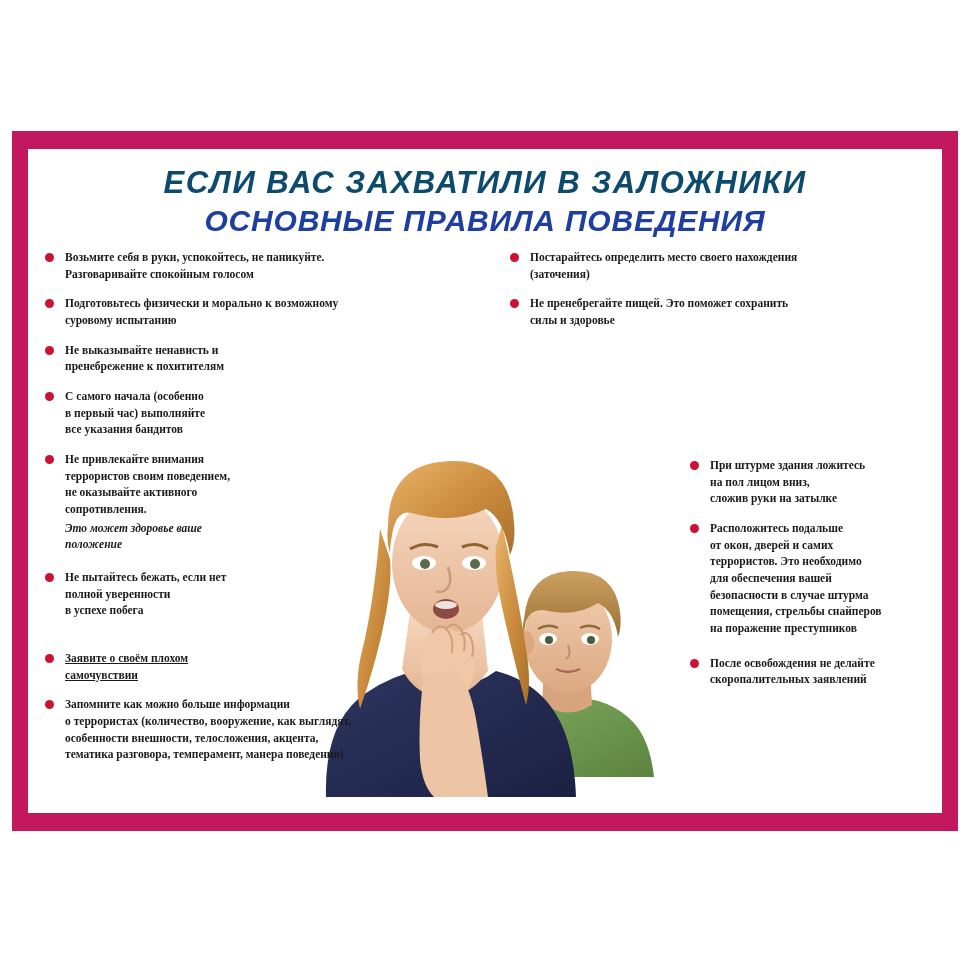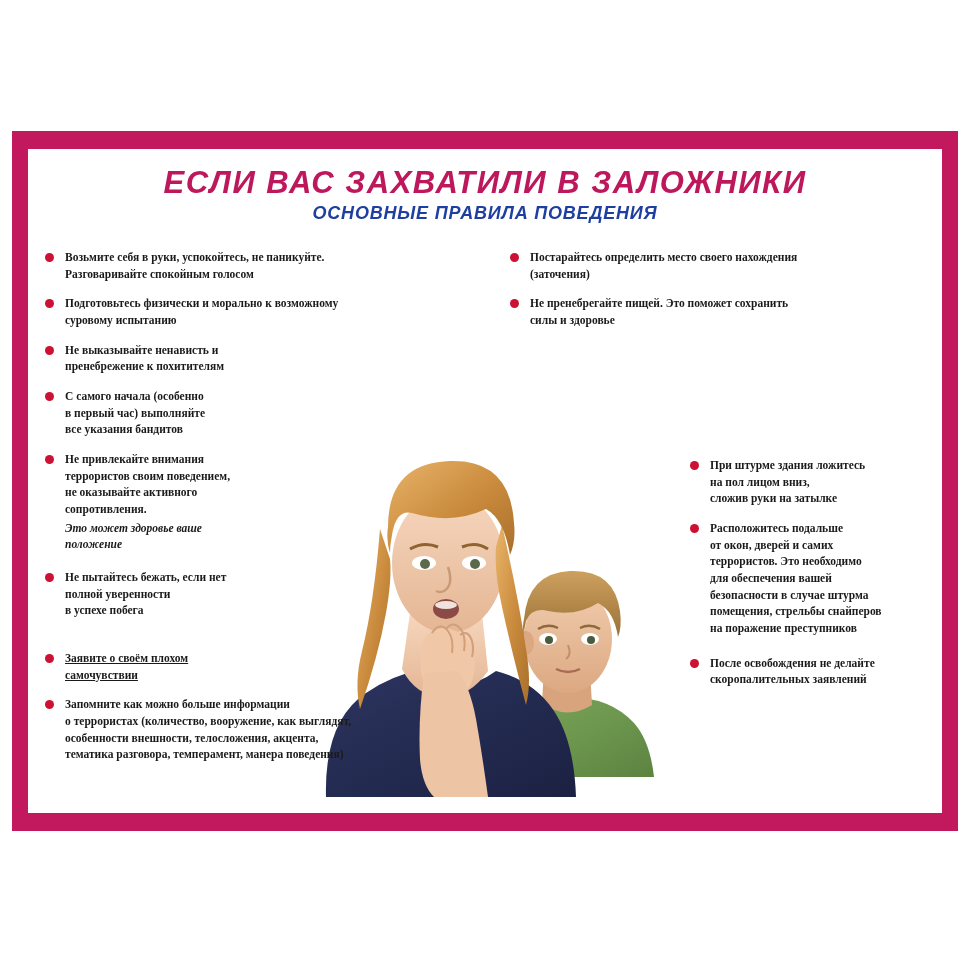--- a/index.html
+++ b/index.html
@@ -42,28 +42,28 @@
   #title-block {
     text-align: center;
     padding-top: 18px;
   }
   #title-main {
     font-family: "Liberation Sans", sans-serif;
     font-weight: bold;
     font-style: italic;
     font-size: 31px;
     letter-spacing: 1.5px;
-    color: #be185d;
+    color: #0c4a6e;
     line-height: 1.05;
   }
   #title-sub {
     font-family: "Liberation Sans", sans-serif;
     font-weight: bold;
     font-style: italic;
-    font-size: 18px;
+    font-size: 30px;
     letter-spacing: 0.8px;
     color: #1f3fa0;
     line-height: 1.1;
     margin-top: 4px;
   }
   .column {
     position: absolute;
     box-sizing: border-box;
   }
   #col-left {

